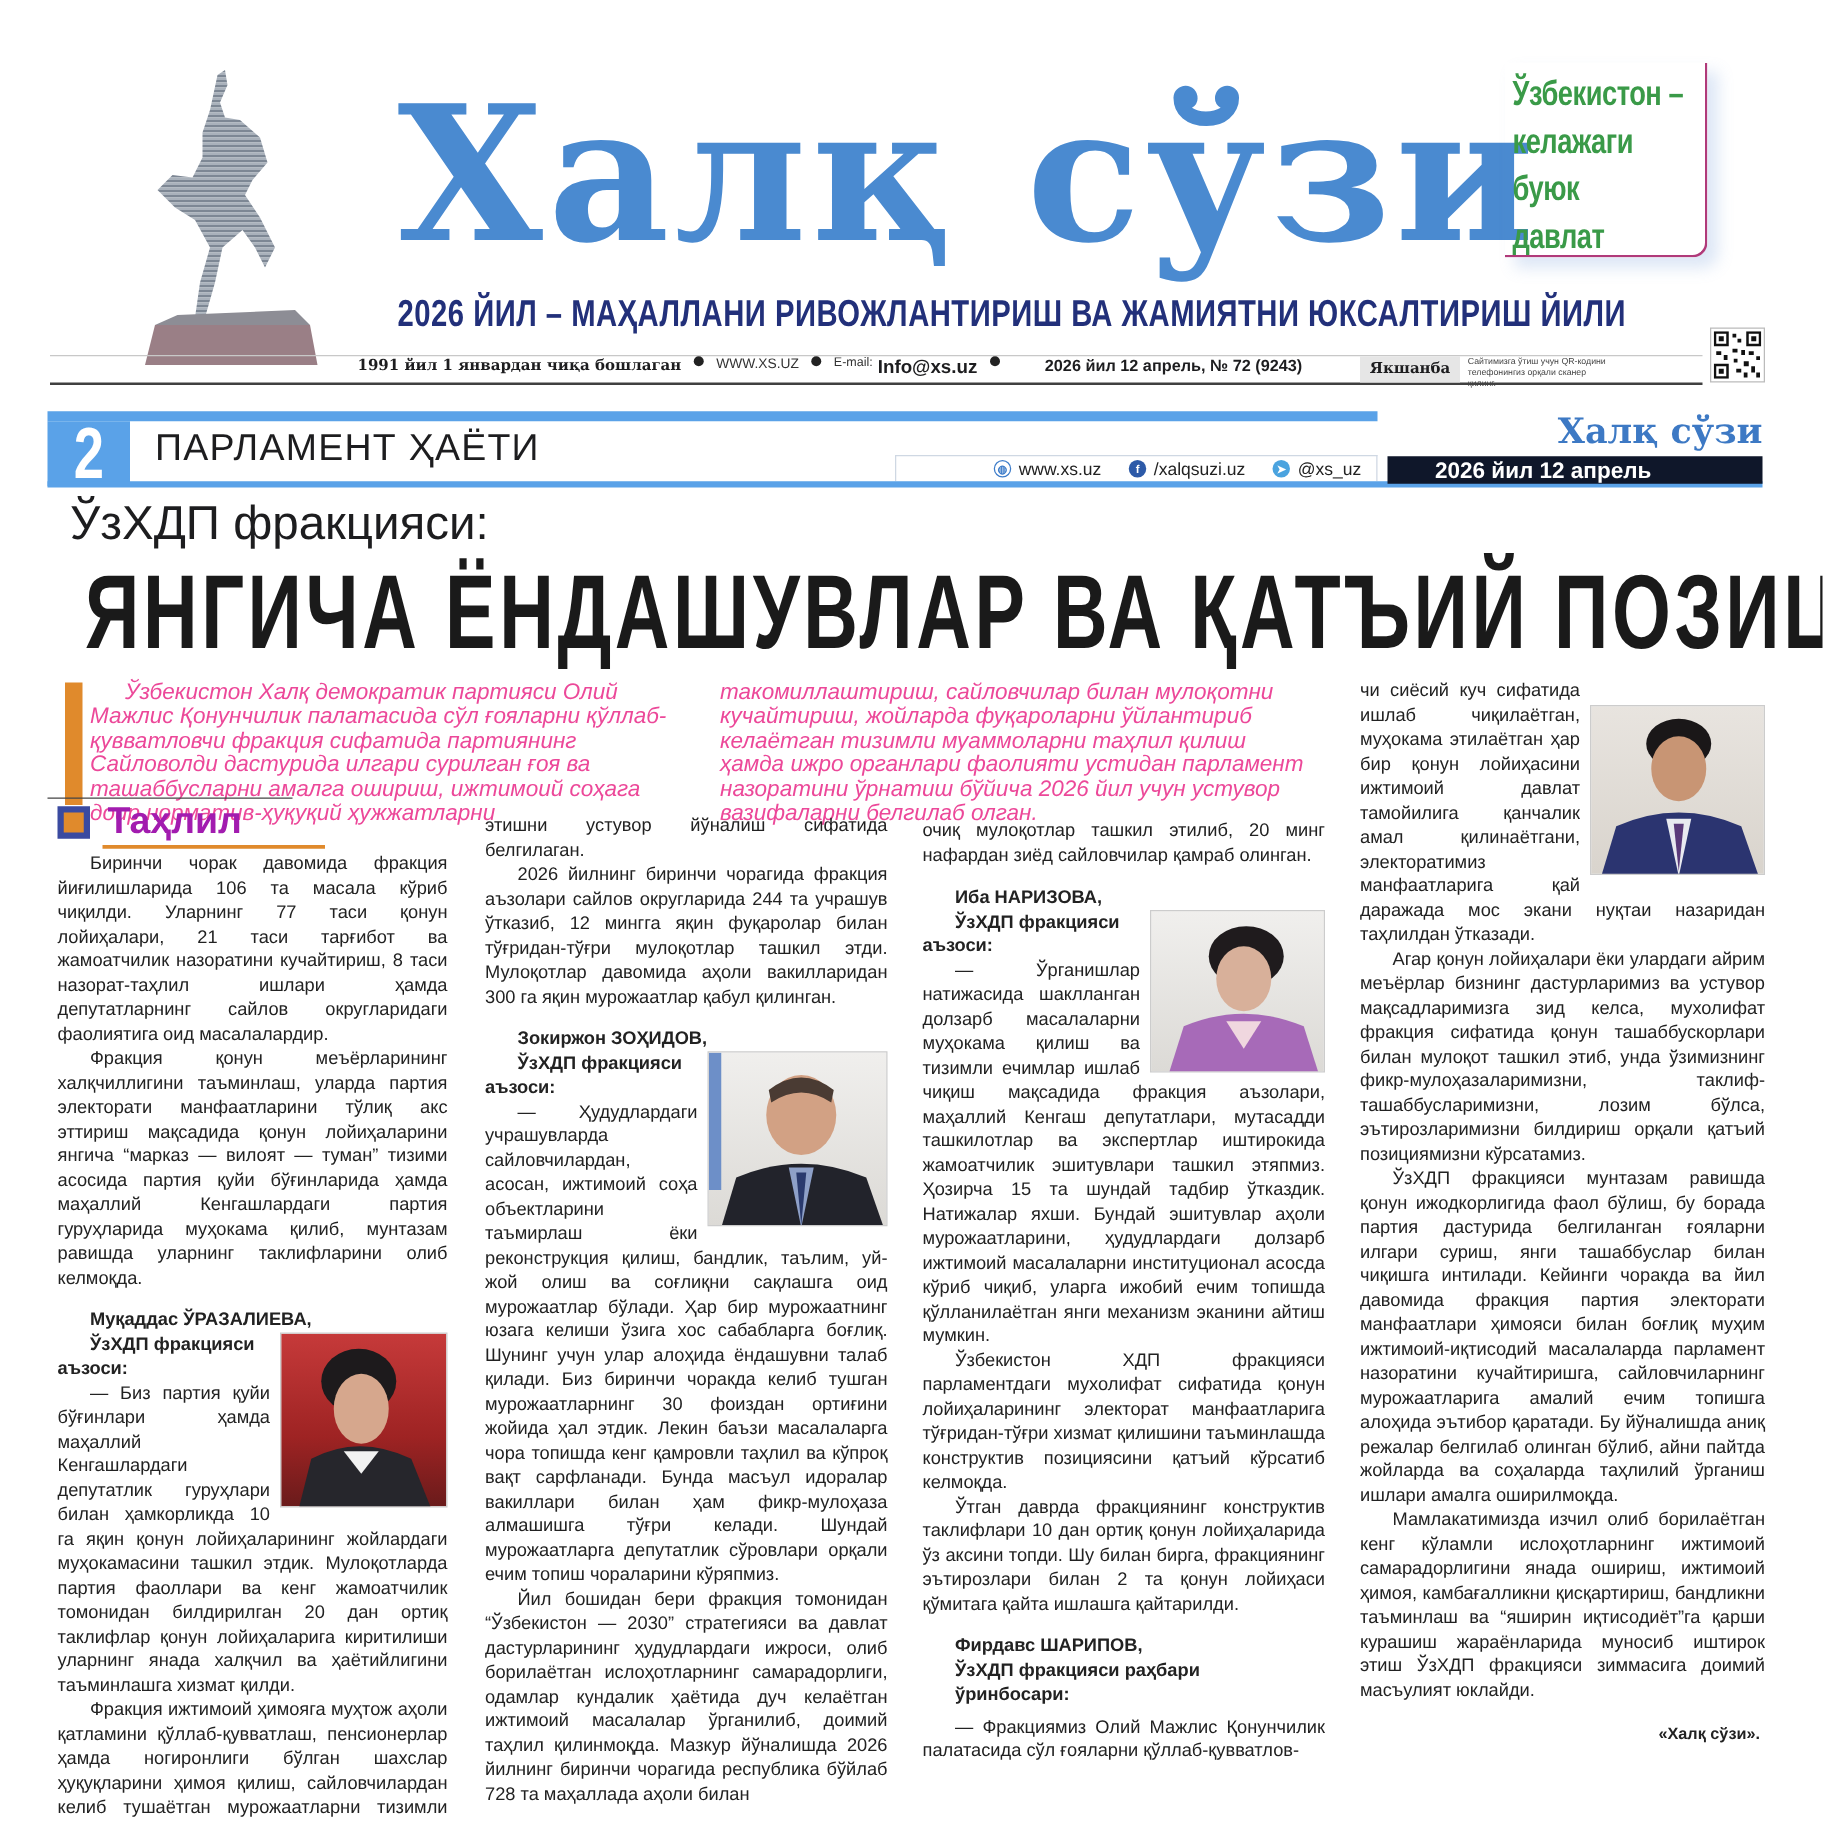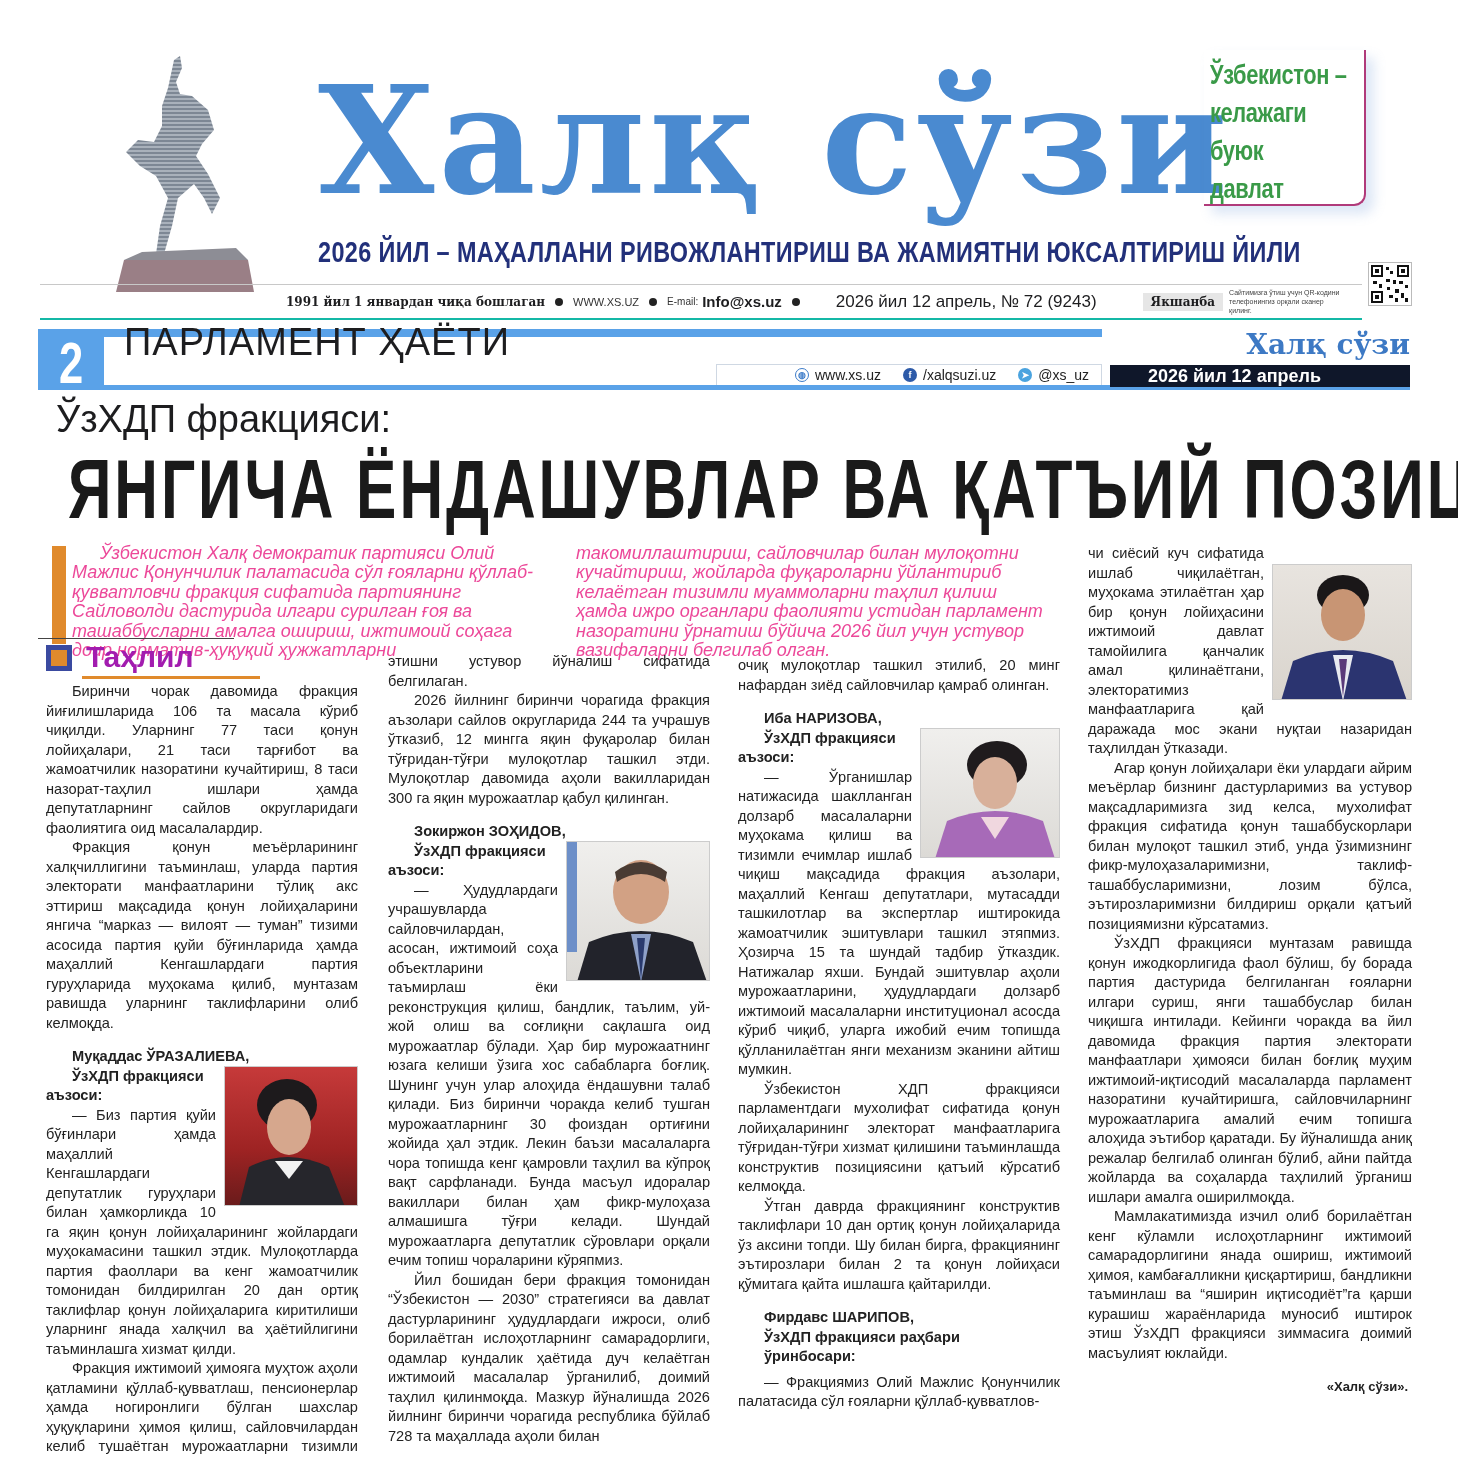--- a/index.html
+++ b/index.html
@@ -23,44 +23,44 @@
     display: block; font-family: "Liberation Sans", sans-serif; font-weight: bold; color: #3a9a48;
     font-size: 28px; line-height: 38px; letter-spacing: -0.5px; transform: scaleX(0.78); transform-origin: left;
     white-space: nowrap;
   }
   .year-banner {
     position: absolute; left: 318px; top: 232px; width: 1040px; height: 40px;
     font-family: "Liberation Sans", sans-serif; font-weight: bold; color: #22307a; font-size: 30px; line-height: 40px;
     white-space: nowrap; transform: scaleX(0.78); transform-origin: left; letter-spacing: 0.5px;
   }
   .info-bar {
-    position: absolute; left: 40px; top: 284px; width: 1322px; height: 36px;
-    border-top: 1px solid #c8c8c8; border-bottom: 2px solid #14b8a6;
-    display: flex; align-items: center; font-size: 12px; white-space: nowrap;
+    position: absolute; left: 40px; top: 284px; width: 1322px; height: 24px;
+    border-top: 1px solid #c8c8c8; border-bottom: 2px solid #404040;
+    display: flex; font-size: 12px; white-space: nowrap;
   }
   .info-bar .since { margin-left: 246px; font-family: "DejaVu Serif", serif; font-weight: bold; font-size: 12px; }
   .info-bar .dot { width: 8px; height: 8px; border-radius: 50%; background: #222; margin: 0 10px; display: inline-block; }
   .info-bar .site { font-size: 11px; color: #333; }
   .info-bar .email-label { font-size: 10px; color: #333; }
   .info-bar .email { font-size: 15px; font-weight: bold; margin-left: 4px; }
-  .info-bar .issue { font-weight: normal; font-size: 17px; margin-left: 26px; }
+  .info-bar .issue { font-weight: bold; font-size: 13px; margin-left: 26px; }
   .info-bar .weekday { margin-left: 46px; background: #e6e6e6; padding: 2px 8px; font-family: "DejaVu Serif", serif; font-weight: bold; font-size: 12px; }
   .info-bar .qr-hint { margin-left: 6px; font-size: 7px; line-height: 9px; color: #444; white-space: normal; width: 118px; }
   .qr { position: absolute; left: 1368px; top: 262px; width: 44px; height: 44px; border: 1px solid #bbb; background: #fff; padding: 2px; }
 
   
   .sec-bar-top { position: absolute; left: 38px; top: 329px; width: 1064px; height: 8px; background: #5aa2e8; }
   .sec-num-box {
     position: absolute; left: 38px; top: 337px; width: 66px; height: 52px; background: #5aa2e8;
     color: #fff; font-family: "Liberation Sans", sans-serif; font-weight: bold; font-size: 58px; line-height: 52px; text-align: center;
     transform-origin: center;
   }
   .sec-num-box span { display: inline-block; transform: scaleX(0.75); }
   .sec-title {
-    position: absolute; left: 124px; top: 319px; height: 46px; font-size: 38px; line-height: 46px; color: #1d1d1f;
+    position: absolute; left: 124px; top: 336px; height: 46px; font-size: 30px; line-height: 46px; color: #1d1d1f;
     letter-spacing: 1px; white-space: nowrap;
   }
   .sec-bar-bottom { position: absolute; left: 38px; top: 385px; width: 1372px; height: 5px; background: #5aa2e8; }
   .social-strip {
     position: absolute; left: 716px; top: 364px; width: 386px; height: 21px; border: 1px solid #cfd8e3; border-bottom: none;
     display: flex; align-items: center; justify-content: flex-end; gap: 6px; padding-right: 12px; font-size: 14px; color: #222;
   }
   .social-strip .ic { width: 14px; height: 14px; border-radius: 50%; display: inline-flex; align-items: center; justify-content: center; color: #fff; font-size: 9px; font-weight: bold; }
   .social-strip .ic.globe { background: #fff; border: 1.5px solid #3d7cc9; color: #3d7cc9; }
   .social-strip .ic.fb { background: #2d5aa8; }

